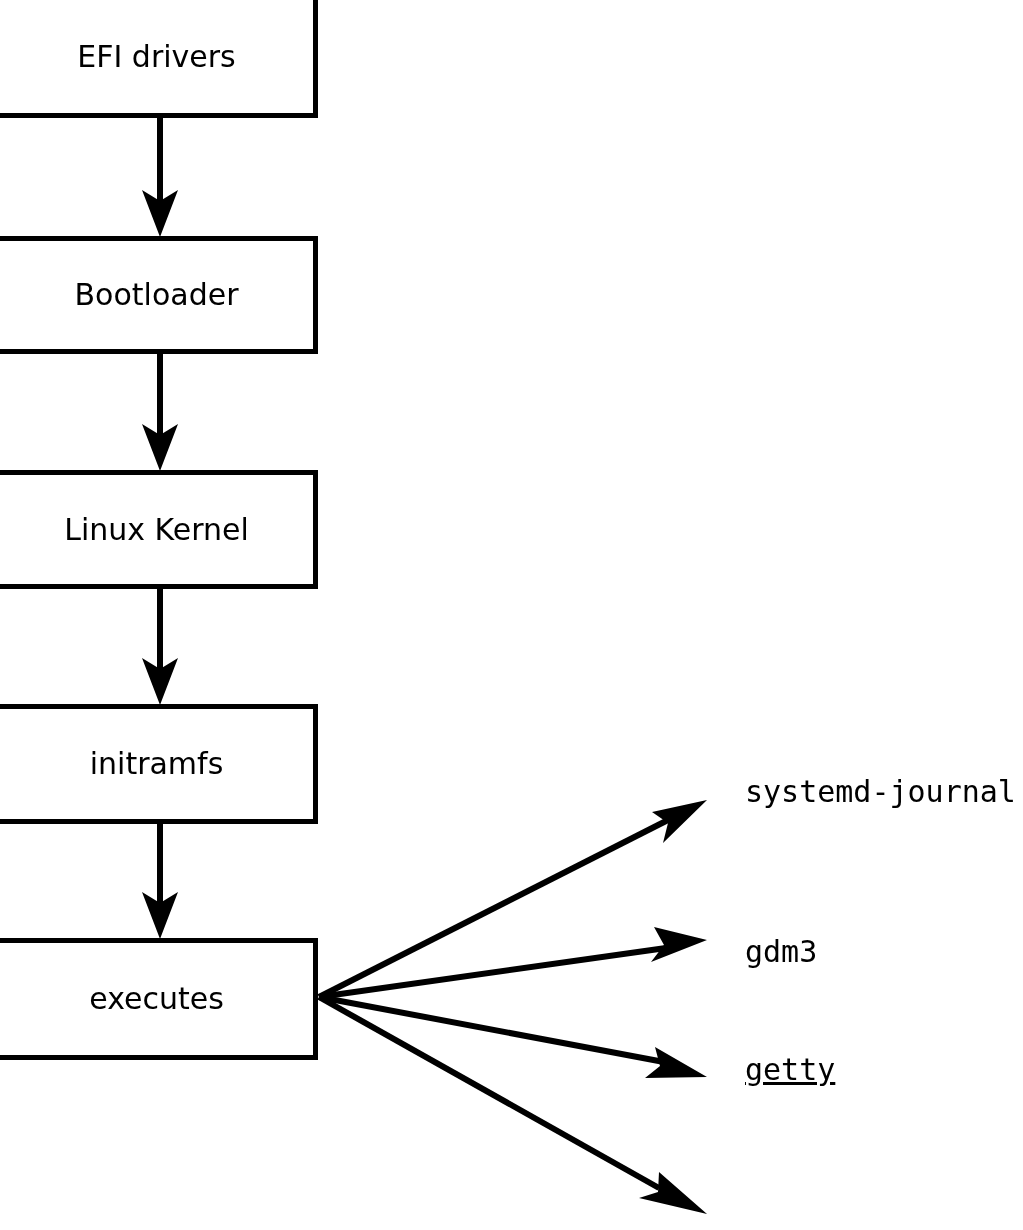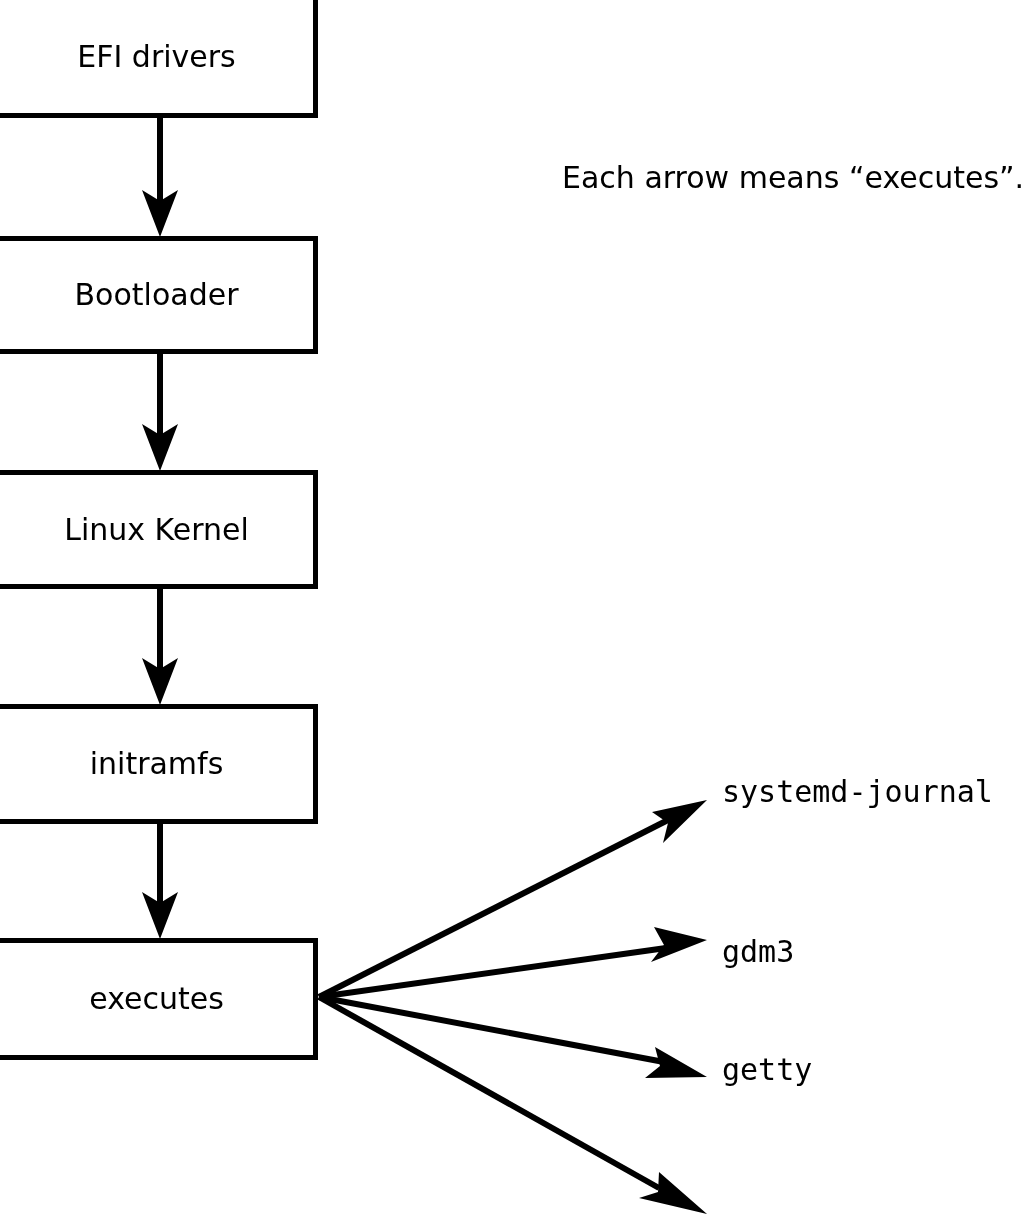--- a/index.html
+++ b/index.html
@@ -46,20 +46,21 @@
     white-space: nowrap;
   }
   
   .proc-label {
     position: absolute;
     font-family: "DejaVu Sans Mono", monospace;
     font-size: 30px;
     color: #000000;
     line-height: 1;
     white-space: nowrap;
+    margin-left: 23px;
   }
   
   .note-text {
     position: absolute;
     font-family: "DejaVu Sans", sans-serif;
     font-size: 30px;
     color: #000000;
     line-height: 1;
     white-space: nowrap;
   }
@@ -126,19 +127,18 @@
   </div>
 
   <div class="chain-box" style="left:-5px; top:938px; width:323px; height:122px;">
     <span class="box-label">executes</span>
   </div>
 
   <div class="proc-label" style="left:722px; top:777px;">systemd-journal</div>
 
   <div class="proc-label" style="left:722px; top:937px;">gdm3</div>
 
-  <div class="proc-label" style="left:722px; top:1055px;">getty</div>
+  <div class="proc-label" style="left:722px; top:1055px;text-decoration:underline;">getty</div>
 
   <div class="proc-label" style="left:715px; top:1249px;font-style:italic;">sshd</div>
 
-  <div class="note-text" style="left:562px; top:163px;">Each arrow means “executes”.</div>
 
 </div>
 
 </body></html>

